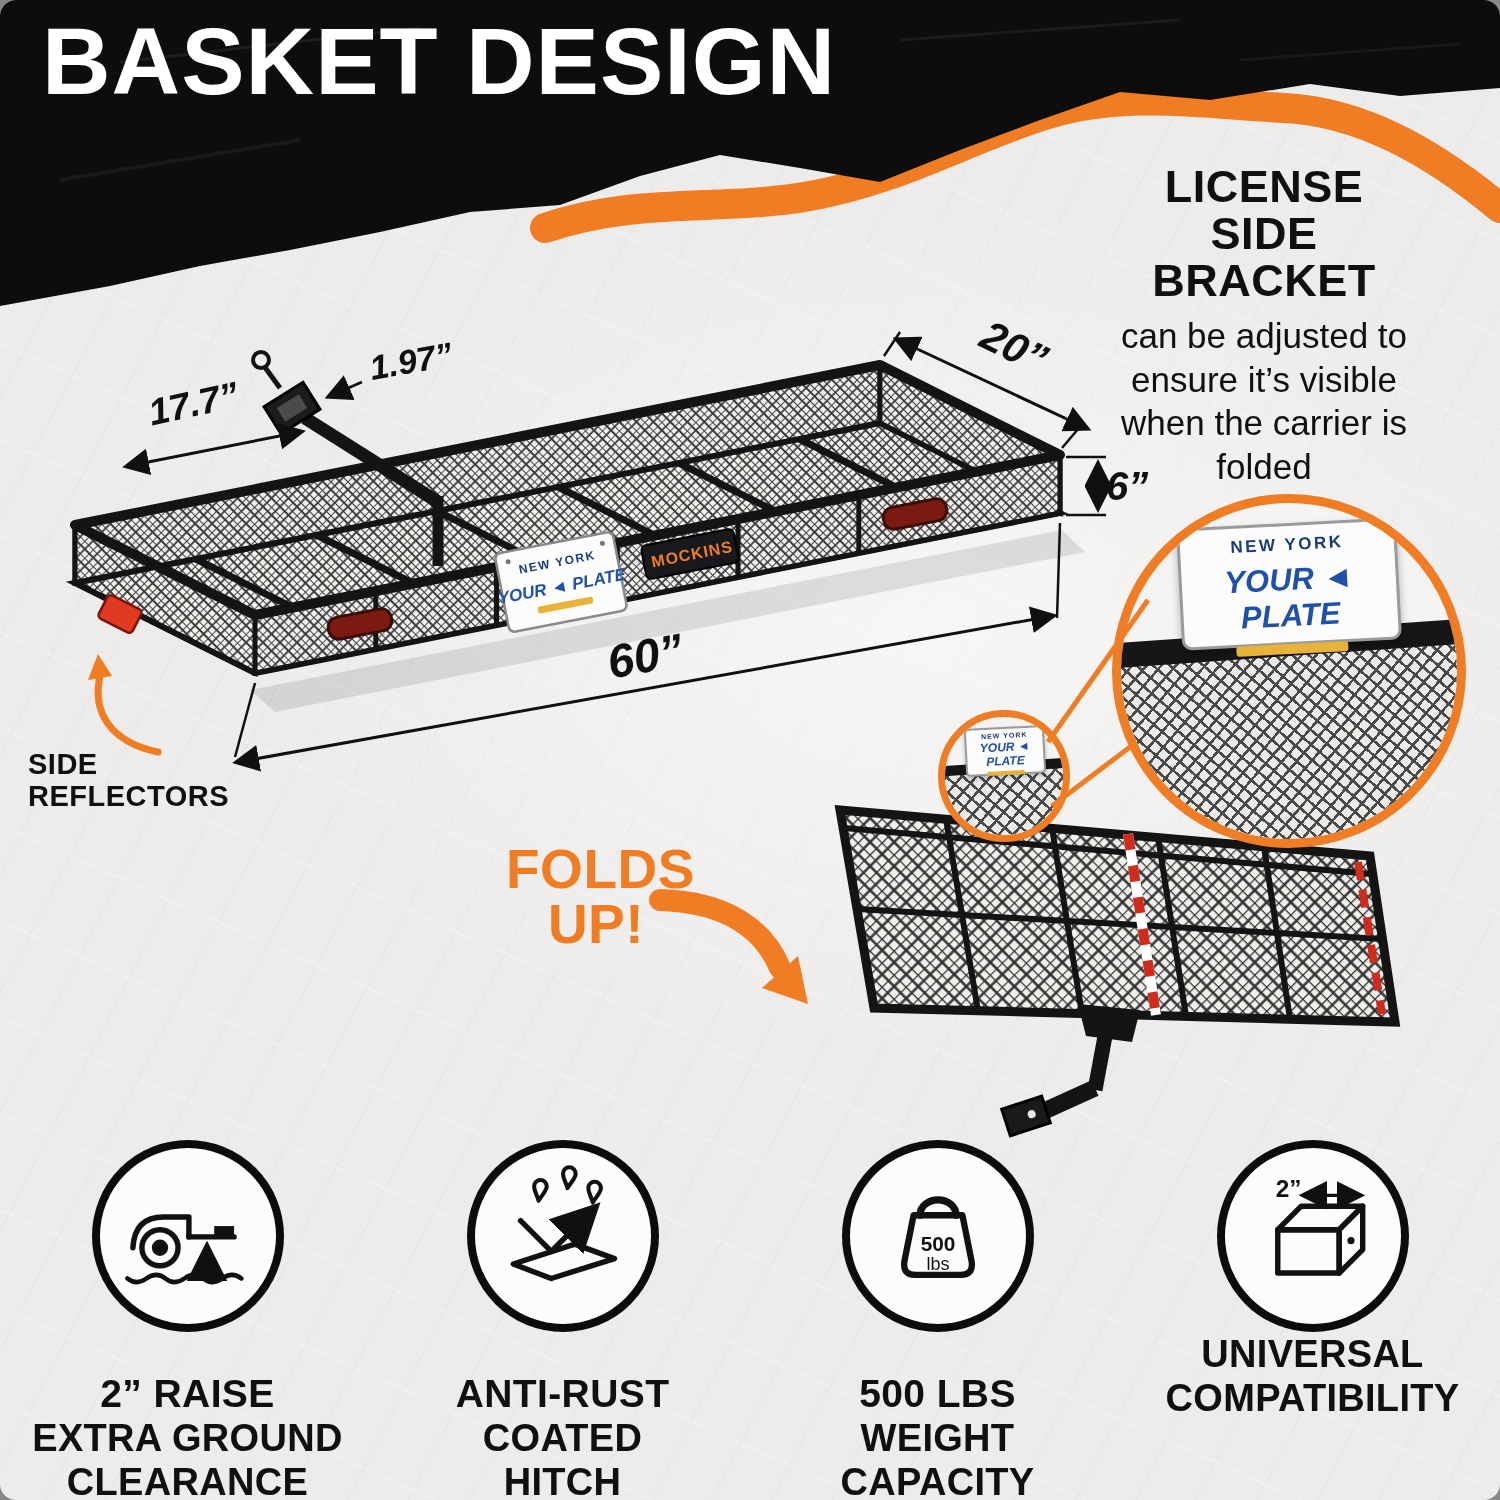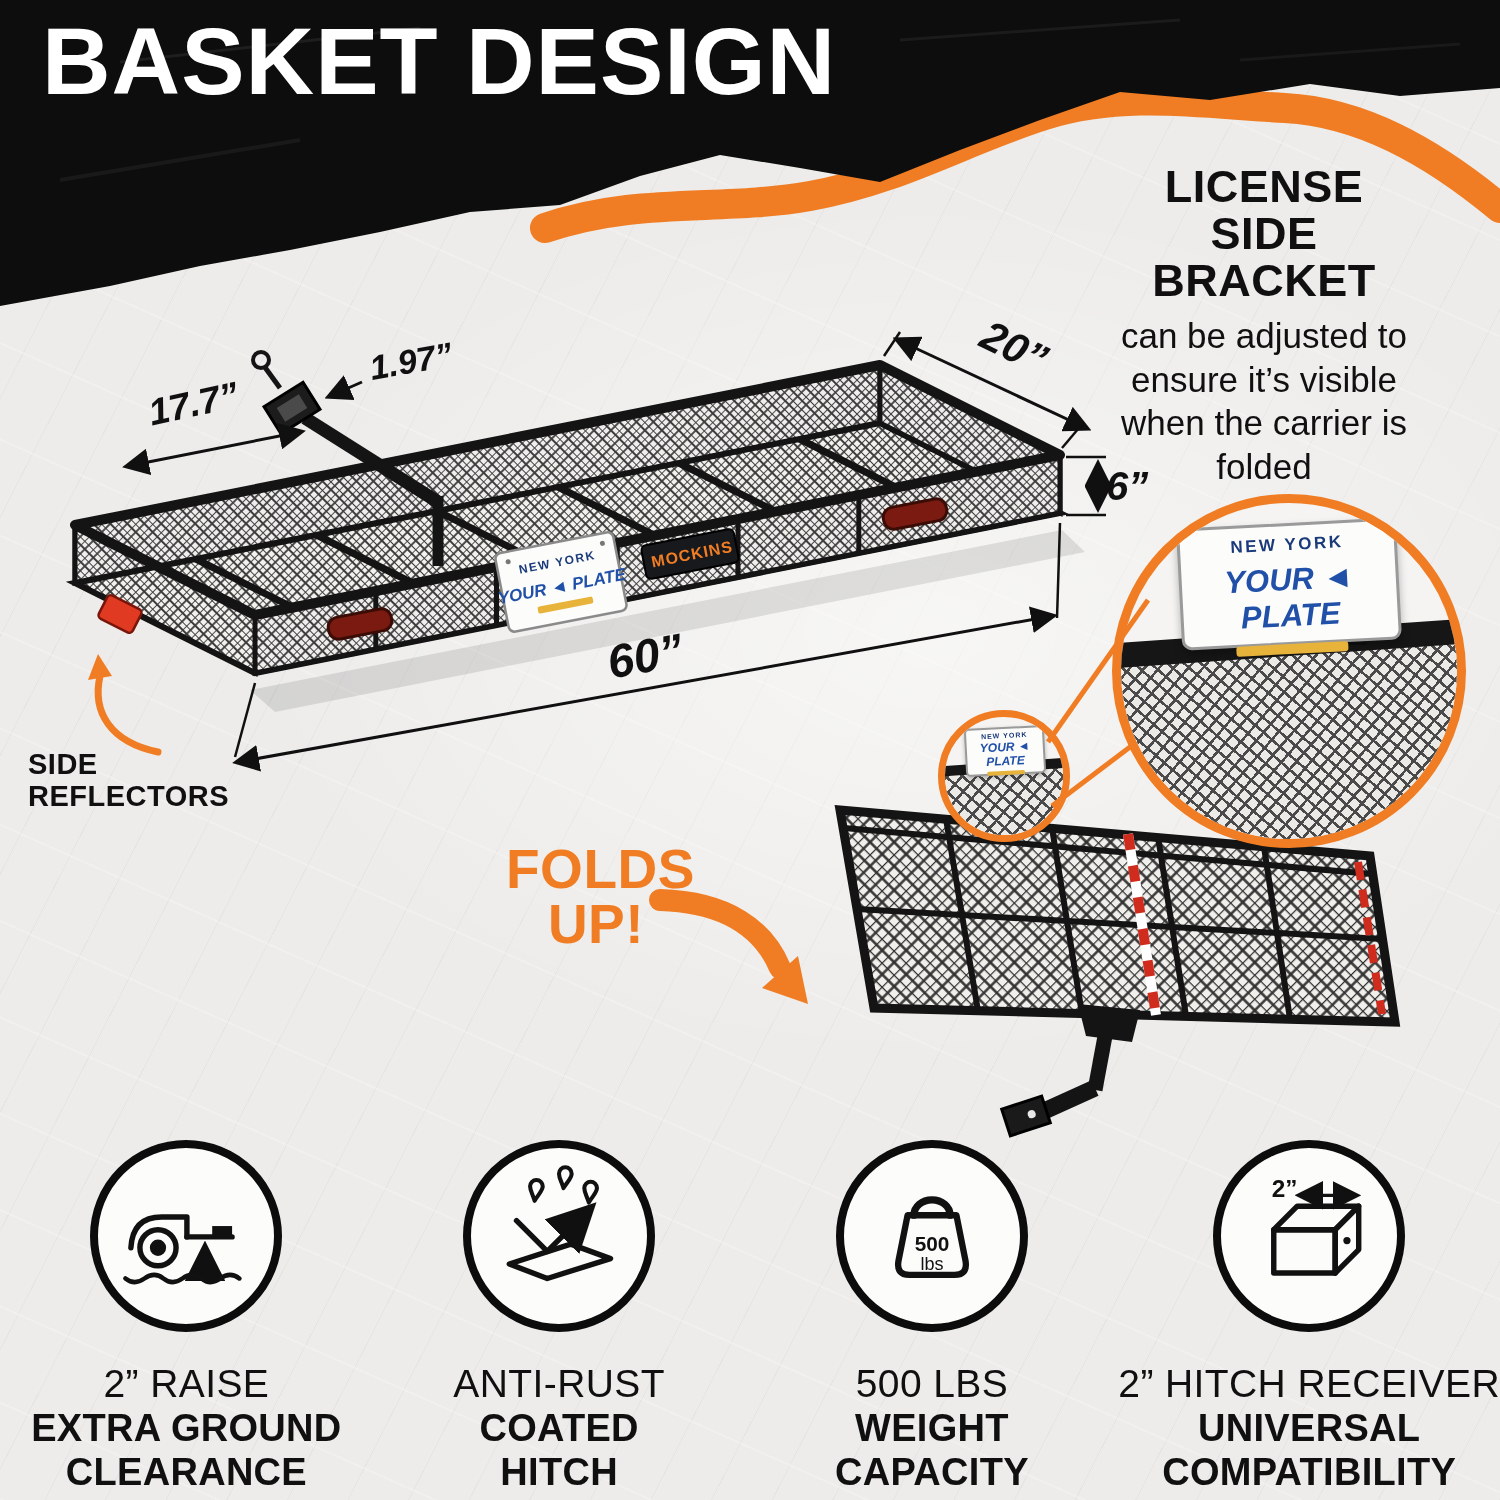--- a/index.html
+++ b/index.html
@@ -1,20 +1,21 @@
 <!DOCTYPE html>
 <html><head>
 <meta charset="utf-8">
 <style>
   html,body { margin:0; padding:0; background:#888; }
   #canvas {
     position:relative; width:1500px; height:1500px; overflow:hidden;
     background:#edecea;
     font-family:"Liberation Sans","DejaVu Sans",sans-serif;
     color:#101010;
+    border-radius:16px;
   }
   #canvas::before {
     content:""; position:absolute; inset:0; pointer-events:none; z-index:1;
     background:
       radial-gradient(1100px 700px at 62% 42%, rgba(255,255,255,.55), rgba(255,255,255,0) 62%),
       repeating-linear-gradient(24deg, rgba(255,255,255,.22) 0 2px, rgba(255,255,255,0) 2px 88px),
       repeating-linear-gradient(-63deg, rgba(110,110,110,.06) 0 1px, rgba(0,0,0,0) 1px 54px);
   }
   .abs { position:absolute; }
   
@@ -62,21 +63,21 @@
       border-radius:5px; transform:rotate(-3deg); box-shadow:0 2px 4px rgba(0,0,0,.25); }
   #callout-small .plate .state { margin-top:3px; font-size:7px; letter-spacing:1px; font-weight:600; color:#1a3a7a; }
   #callout-small .plate .ptext { margin-top:1px; font-size:12px; font-weight:900; font-style:italic; color:#2050A8; }
   #callout-small .plate .pbar { width:38px; height:4px; margin:3px auto 0; background:#e8b33a; border-radius:2px; }
   
   #features { left:0; top:1140px; width:1500px; display:flex; z-index:6; }
   .feature { flex:1; text-align:center; }
   .icon-circle { width:176px; height:176px; margin:0 auto; border:8px solid #0c0c0c; border-radius:50%;
       background:#fcfcfb; display:flex; align-items:center; justify-content:center; }
   .icon-circle svg { width:150px; height:150px; }
-  .feature-title { margin-top:30px; font-size:39px; font-weight:400; letter-spacing:.4px; white-space:nowrap; }
+  .feature-title { margin-top:40px; font-size:39px; font-weight:700; letter-spacing:.4px; white-space:nowrap; }
   .feature-sub { font-size:38px; font-weight:600; line-height:1.16; letter-spacing:.3px; }
   
   .dim-text { font-weight:bold; font-style:italic; fill:#101010; }
 </style>
 </head>
 <body>
 
 <div id="canvas">
 
   <svg id="header-svg" class="abs" width="1500" height="340" viewBox="0 0 1500 340">
@@ -361,19 +362,18 @@
           <g fill="none" stroke="#111" stroke-width="6" stroke-linecap="round" stroke-linejoin="round">
             <polygon points="44,76 70,50 138,50 112,76"></polygon>
             <polygon points="44,76 112,76 112,124 44,124"></polygon>
             <polygon points="112,76 138,50 138,98 112,124"></polygon>
             <circle cx="125" cy="88" r="4" fill="#111" stroke="none"></circle>
             <line x1="74" y1="38" x2="134" y2="38" stroke-width="3.5" marker-start="url(#arr)" marker-end="url(#arr)"></line>
           </g>
           <text x="56" y="40" text-anchor="middle" font-size="27" font-weight="700" fill="#111">2”</text>
         </svg>
       </div>
-      <div class="feature-title">2” HITCH RECEIVER</div>
       <div class="feature-sub">UNIVERSAL</div>
       <div class="feature-sub">COMPATIBILITY</div>
     </div>
 
   </div>
 </div>
 
 </body></html>

